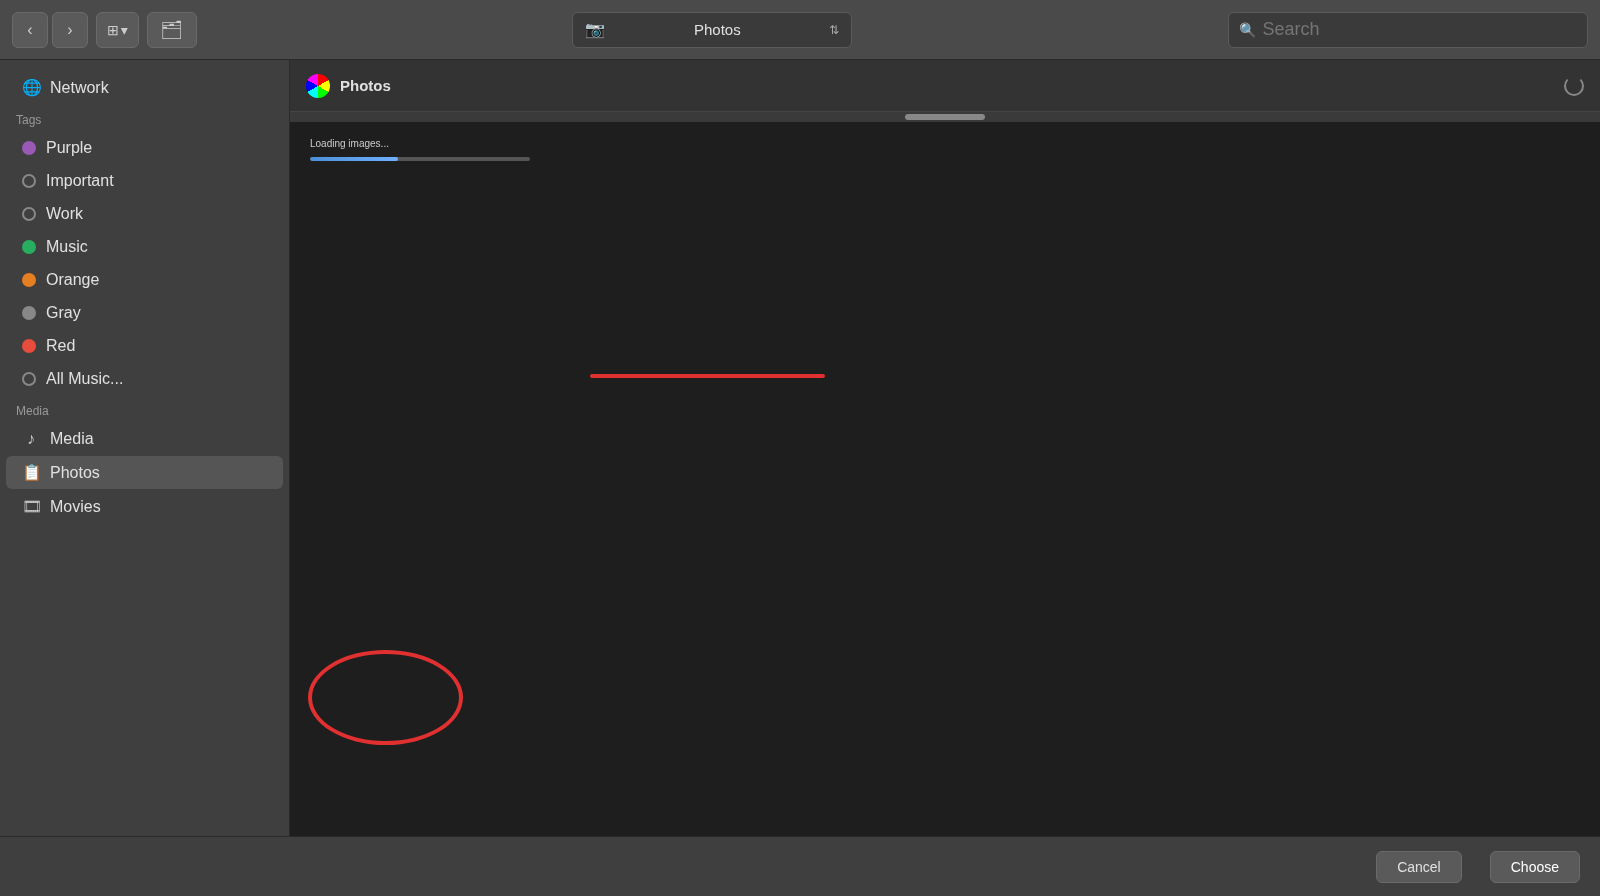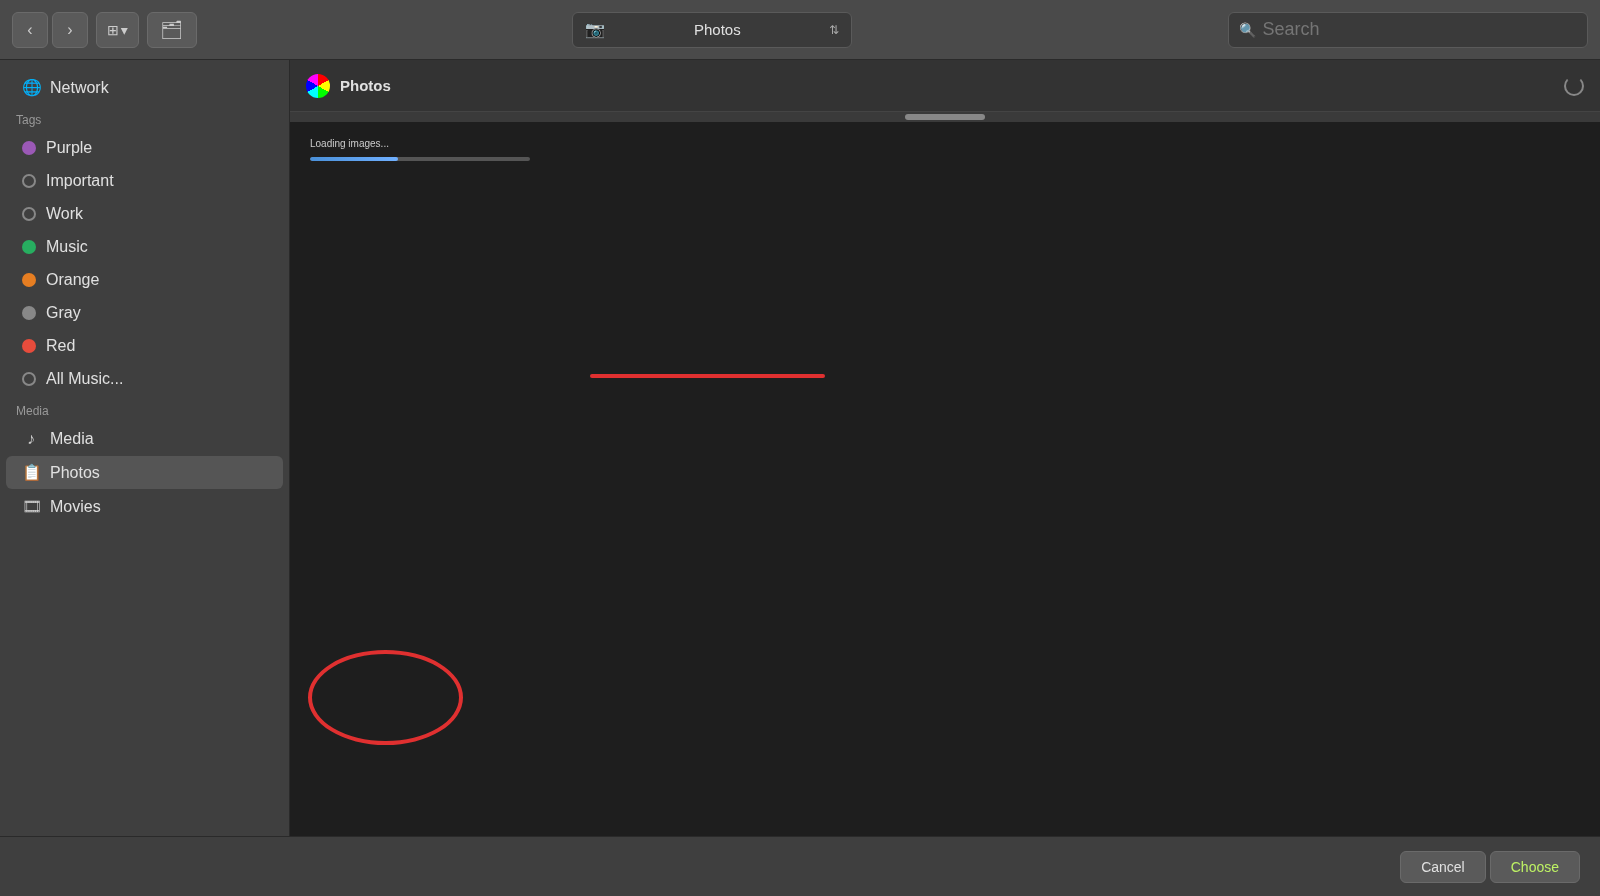--- a/index.html
+++ b/index.html
@@ -331,22 +331,23 @@
       padding: 0 20px;
       border-radius: 6px;
       font-size: 14px;
       cursor: pointer;
       border: 1px solid #6a6a6a;
       background: #5a5a5a;
       color: #e0e0e0;
       font-weight: 500;
     }
     .bottom-btn.disabled {
-      color: #bef264;
+      color: #ffffff;
       cursor: default;
+      margin-left: 24px;
     }
   </style>
 </head>
 <body>
 
 <div class="toolbar">
   <div class="nav-buttons">
     <div class="nav-btn">
       <span>‹</span>
     </div>

